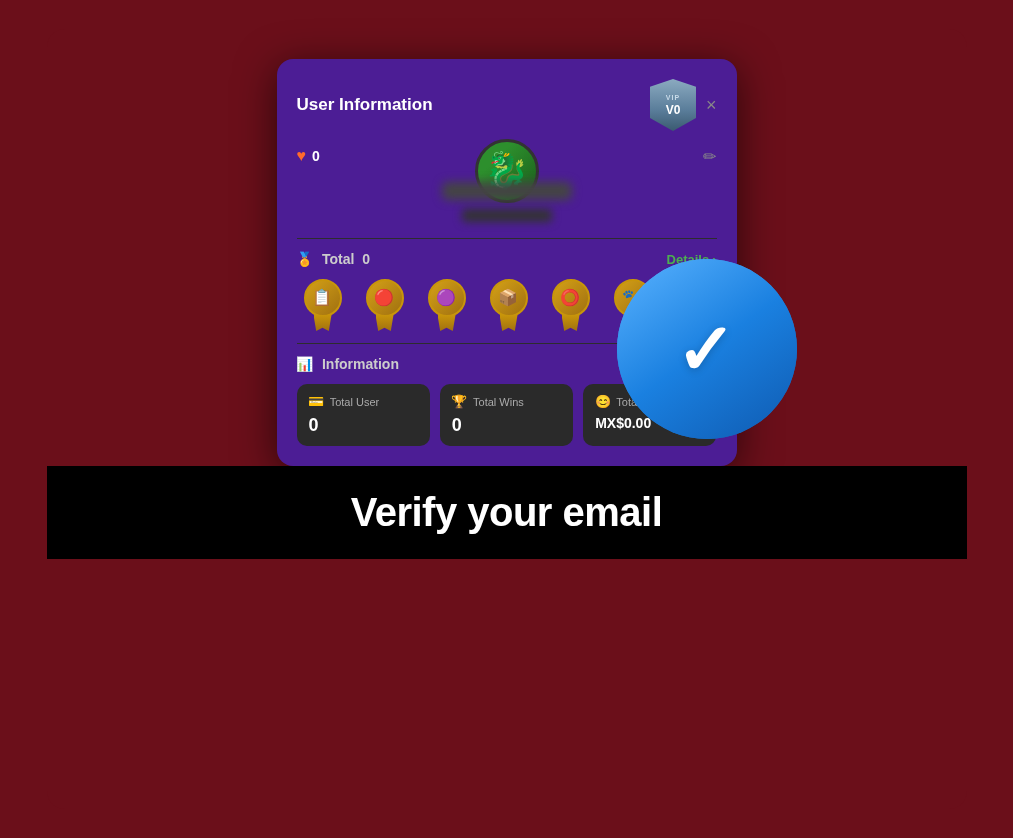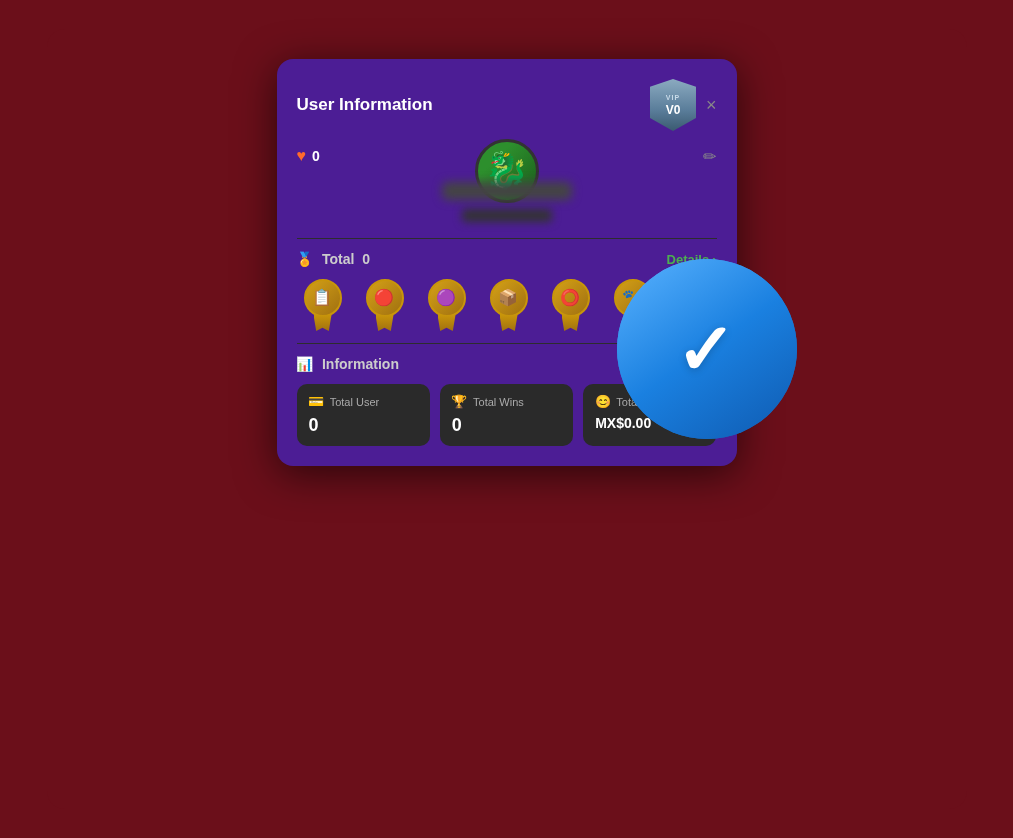--- a/index.html
+++ b/index.html
@@ -551,14 +551,17 @@
       <div class="verify-badge">
         <div class="badge-scallop">
           <span class="checkmark">✓</span>
         </div>
       </div>
 
     </div>
 
   </div>
 
+  <div class="bottom-bar">
+    <span class="verify-text">Verify your email</span>
+  </div>
 
 </div>
 
 </body></html>

